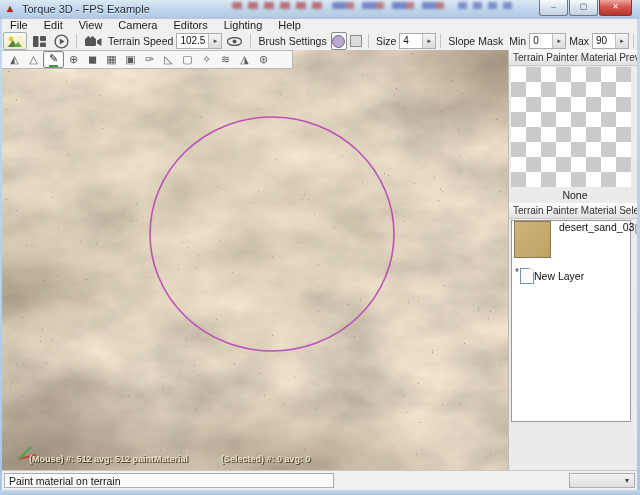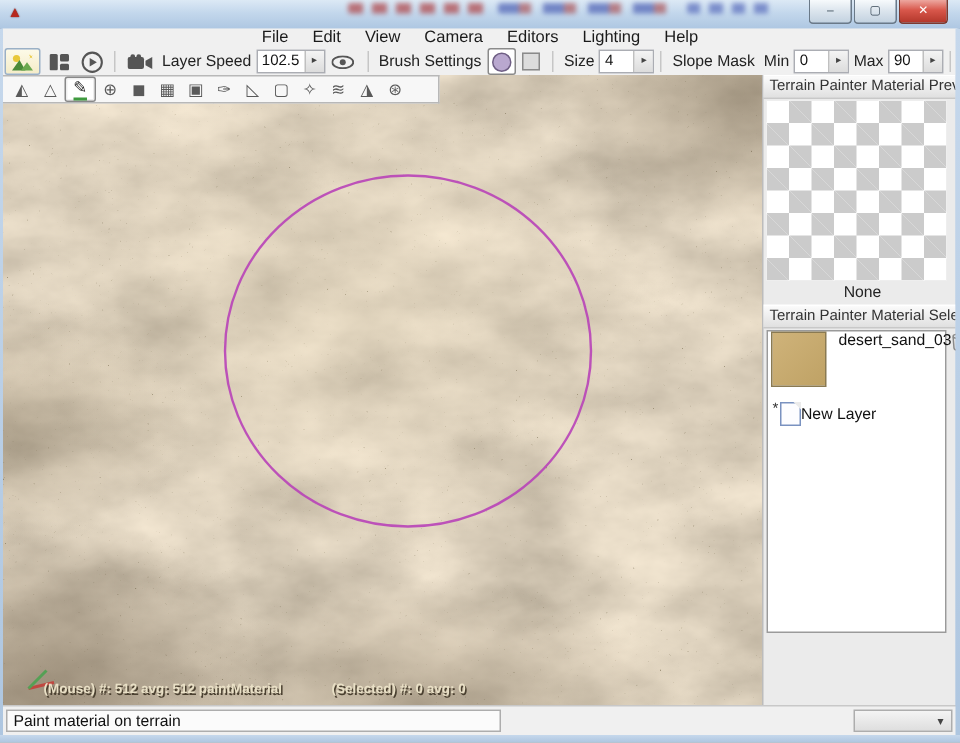--- a/index.html
+++ b/index.html
@@ -19,21 +19,21 @@
             color:#b6281e;text-shadow:0 0 1px #5a1410;}
   .title-text{position:absolute;left:22px;top:3px;font-size:11px;color:#1c2a38;text-shadow:0 1px 0 rgba(255,255,255,.7);}
   .win-buttons{position:absolute;right:8px;top:0;display:flex;}
   .win-btn{width:27px;height:15px;border:1px solid #6a7988;border-top:none;border-radius:0 0 3px 3px;
            background:linear-gradient(#f7fafc,#dde6ee 45%,#c3d2e0);color:#3a4a58;font-size:8px;
            text-align:center;line-height:14px;margin-left:1px;}
   .win-btn.close{width:31px;background:linear-gradient(#eda79f,#d8574b 45%,#b3372b);color:#fff;
                  border-color:#7c3a30;}
   
   .menubar{position:absolute;left:2px;top:19px;width:636px;height:13px;background:#f0f0f0;
-           display:flex;align-items:center;border-bottom:1px solid #e2e2e2;justify-content:center;}
+           display:flex;align-items:center;border-bottom:1px solid #e2e2e2;}
   .menu-item{font-size:11px;color:#1a1a1a;padding:0 8px;line-height:13px;}
   
   .toolbar{position:absolute;left:2px;top:32px;width:636px;height:18px;background:#f0f0f0;
            display:flex;align-items:center;border-bottom:1px solid #d4d4d4;font-size:10.5px;color:#222;}
   .tb-sep{width:1px;height:14px;background:#c6c6c6;margin:0 4px;flex:0 0 auto;}
   .tb-btn{height:16px;display:flex;align-items:center;justify-content:center;flex:0 0 auto;margin:0 1px;}
   .tb-btn.framed{border:1px solid #9ab0c6;background:linear-gradient(#fdfae8,#f4ecc8);border-radius:2px;}
   .tb-label{margin:0 3px;white-space:nowrap;flex:0 0 auto;}
   .spinner{display:flex;height:14px;border:1px solid #abadb3;background:#fff;flex:0 0 auto;}
   .spinner .val{font-size:10px;padding:0 3px;line-height:14px;min-width:16px;color:#111;}
@@ -110,20 +110,21 @@
 </head>
 <body>
 
 <div class="window">
 
   <div class="titlebar">
     <div class="blur-blob blob1"></div>
     <div class="blur-blob blob2"></div>
     <div class="blur-blob blob3"></div>
     <div class="app-icon">▲</div>
+    <div class="title-text">Torque 3D - FPS Example</div>
     <div class="win-buttons">
       <div class="win-btn">–</div>
       <div class="win-btn">▢</div>
       <div class="win-btn close">✕</div>
     </div>
   </div>
 
   <div class="menubar">
     <div class="menu-item">File</div>
     <div class="menu-item">Edit</div>
@@ -158,21 +159,21 @@
     </div>
     <div class="tb-sep"></div>
     <div class="tb-btn" style="width:22px;">
       <svg width="17" height="11">
         <rect x="0" y="2" width="11" height="8" rx="1.5" fill="#555"></rect>
         <path d="M12 4.5 L16.5 2 V10 L12 7.5 Z" fill="#555"></path>
         <circle cx="3.5" cy="1.8" r="1.6" fill="#555"></circle>
         <circle cx="7.5" cy="1.8" r="1.6" fill="#555"></circle>
       </svg>
     </div>
-    <div class="tb-label">Layer Speed</div>
+    <div class="tb-label">Terrain Speed</div>
     <div class="spinner">
       <div class="val">102.5</div>
       <div class="arrow">▸</div>
     </div>
     <div class="tb-btn" style="width:22px;">
       <svg width="15" height="9">
         <ellipse cx="7.5" cy="4.5" rx="7" ry="4" fill="none" stroke="#555" stroke-width="1.3"></ellipse>
         <circle cx="7.5" cy="4.5" r="2" fill="#555"></circle>
       </svg>
     </div>

